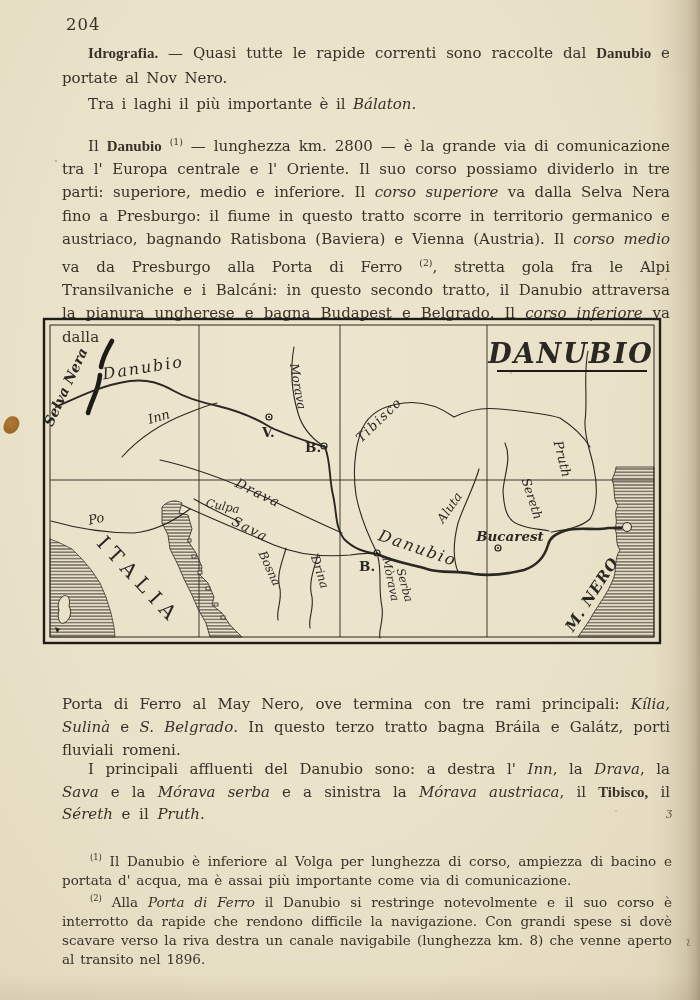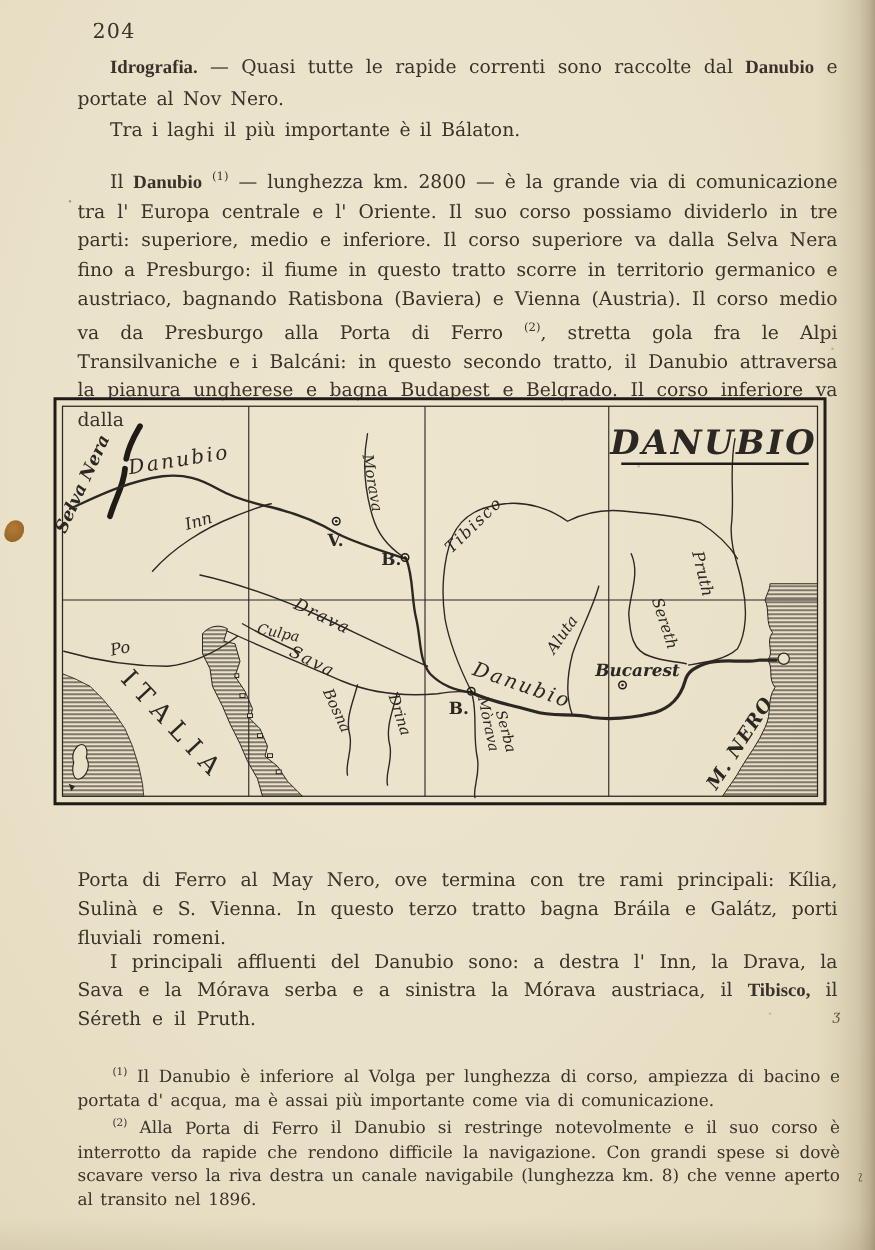--- a/index.html
+++ b/index.html
@@ -22,32 +22,32 @@
     position:absolute;left:4px;top:416px;width:15px;height:18px;
     background:radial-gradient(circle at 40% 40%, #b0742f 0%, #94611f 70%, #7c4f18 100%);
     border-radius:55% 45% 60% 40%;transform:rotate(15deg);opacity:.95;
   }
   .speck{position:absolute;width:2px;height:2px;border-radius:50%;background:rgba(95,78,48,.45);
     box-shadow:182px 58px 0 rgba(95,78,48,.30), 455px 212px 0 rgba(95,78,48,.28),
       300px 540px 0 rgba(95,78,48,.30), 560px 650px 0 rgba(95,78,48,.25),
       120px 760px 0 rgba(95,78,48,.28), 610px 118px 0 rgba(95,78,48,.30);}
   .edge-mark{position:absolute;color:rgba(70,52,30,.8);font-size:11px;font-style:italic;}
 
-  .pagenum{position:absolute;left:74px;top:15px;font-size:16.5px;letter-spacing:1px;}
+  .pagenum{position:absolute;left:66px;top:15px;font-size:16.5px;letter-spacing:1px;}
 
   .para{
     position:absolute;left:62px;width:608px;
     font-size:15px;line-height:23px;text-align:justify;
     word-spacing:0.18em;hyphens:manual;
   }
   .lh25{line-height:25px;}
   .indent{text-indent:26px;}
   .justlast{text-align-last:justify;}
   .seg-b{font-weight:bold;font-family:Liberation Serif, serif;}
-  .seg-i{margin-top:31px;}
+  .seg-i{font-style:italic;margin-top:31px;}
   .seg-sup{vertical-align:super;font-size:0.62em;letter-spacing:0;word-spacing:0;}
 
   .figwrap{position:absolute;left:42px;top:317px;width:620px;height:328px;}
   .caption{
     position:absolute;left:42px;top:654px;width:620px;text-align:center;
     font-size:14.5px;letter-spacing:0.5px;word-spacing:0.2em;
   }
   .caption .gap{display:inline-block;width:16px;}
 
   .fnote{
@@ -181,21 +181,21 @@
       <text class="lbl" x="180" y="193" text-anchor="middle" font-size="11.5" transform="rotate(11 180 193)">Culpa</text>
       <text class="lbl" x="224" y="253" text-anchor="middle" font-size="12" transform="rotate(65 224 253)">Bosna</text>
       <text class="lbl" x="274" y="256" text-anchor="middle" font-size="12" transform="rotate(72 274 256)">Drina</text>
       <text class="lbl" x="55" y="206" text-anchor="middle" font-size="13" transform="rotate(-12 55 206)">Po</text>
       <text x="92" y="268" text-anchor="middle" font-size="20" letter-spacing="7" transform="rotate(47 92 268)">ITALIA</text>
       <text class="lbl" x="554" y="280" text-anchor="middle" font-size="15" font-weight="bold" letter-spacing="1" transform="rotate(-57 554 280)">M. NERO</text>
     </svg>
   </figure>
 
 
-  <div class="para" style="top:693px;line-height:23px;word-spacing:0.26em;"><span>Porta di Ferro al May Nero, ove termina con tre rami principali: </span><span class="seg-i">Kília, Sulinà</span><span> e </span><span class="seg-i">S. Vienna</span><span>. In questo terzo tratto bagna Bráila e Galátz, porti fluviali romeni.</span></div>
+  <div class="para" style="top:693px;line-height:23px;word-spacing:0.26em;"><span>Porta di Ferro al May Nero, ove termina con tre rami principali: </span><span class="seg-i">Kília, Sulinà</span><span> e </span><span class="seg-i">S. Belgrado</span><span>. In questo terzo tratto bagna Bráila e Galátz, porti fluviali romeni.</span></div>
   <div class="para indent" style="top:758px;line-height:22.5px;word-spacing:0.26em;"><span>I principali affluenti del Danubio sono: a destra l' </span><span class="seg-i">Inn</span><span>, la </span><span class="seg-i">Drava</span><span>, la </span><span class="seg-i">Sava</span><span> e la </span><span class="seg-i">Mórava serba</span><span> e a sinistra la </span><span class="seg-i">Mórava austriaca</span><span>, il </span><span class="seg-b">Tibisco,</span><span> il </span><span class="seg-i">Séreth</span><span> e il </span><span class="seg-i">Pruth</span><span>.</span></div>
 
   <div class="fnote fn-ind" style="top:848px;"><span class="seg-sup">(1)</span><span> Il Danubio è inferiore al Volga per lunghezza di corso, ampiezza di bacino e portata d' acqua, ma è assai più importante come via di comunicazione.</span></div>
   <div class="fnote fn-ind" style="top:889px;"><span class="seg-sup">(2)</span><span> Alla </span><span class="seg-i">Porta di Ferro</span><span> il Danubio si restringe notevolmente e il suo corso è interrotto da rapide che rendono difficile la navigazione. Con grandi spese si dovè scavare verso la riva destra un canale navigabile (lunghezza km. 8) che venne aperto al transito nel 1896.</span></div>
 
   <div class="stain"></div>
   <div class="speck" style="left:55px;top:160px;"></div>
   <div class="edge-mark" style="left:666px;top:806px;">ʒ</div>
   <div class="edge-mark" style="left:686px;top:936px;font-size:9px;">ʅ</div>
   <div class="edge-shade"></div>

